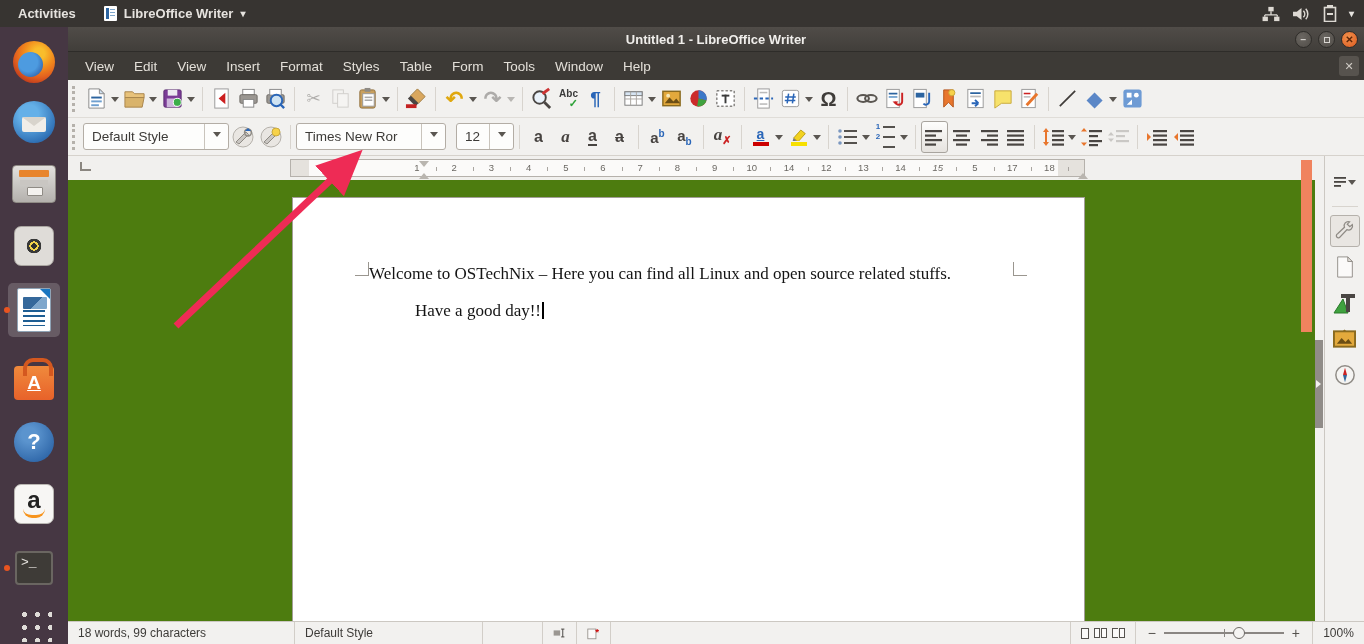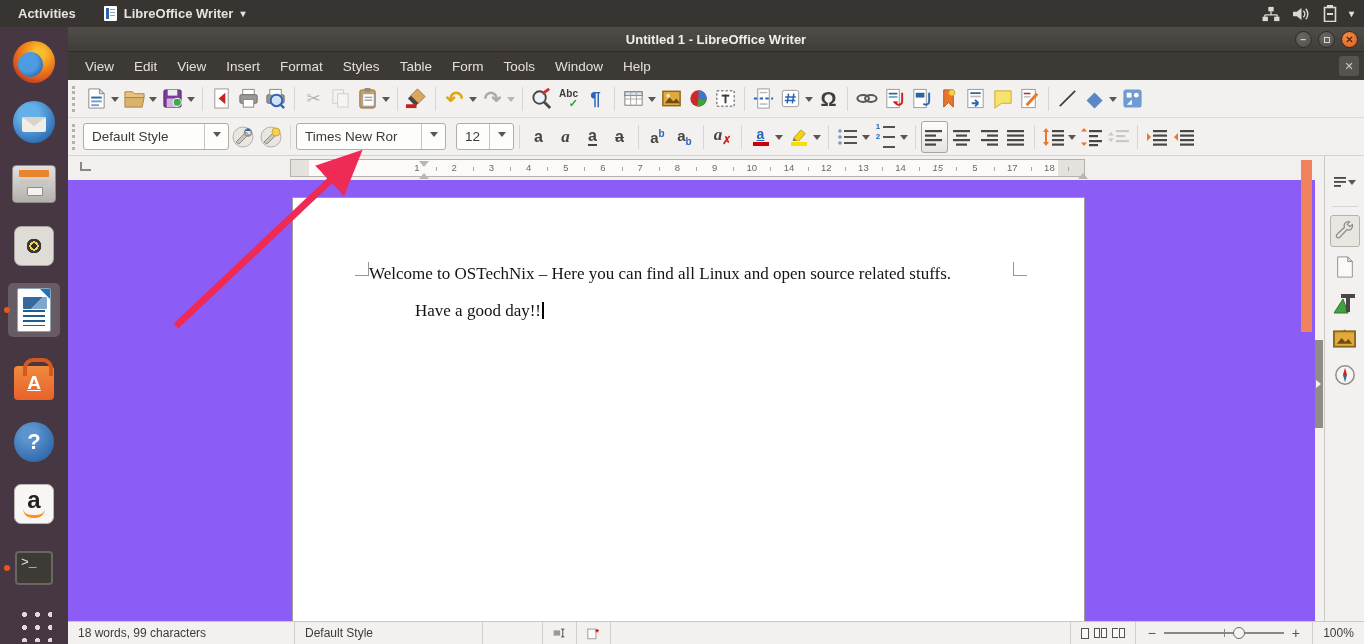--- a/index.html
+++ b/index.html
@@ -116,21 +116,21 @@
   .ruler { position:absolute; left:222px; top:3px; width:795px; height:18px; background:#FBFAF9; border:1px solid #B5B1AB; }
   .ruler .rcapL { position:absolute; left:0; top:0; bottom:0; width:18px; background:#E5E2DD; }
   .ruler .rcapR { position:absolute; right:0; top:0; bottom:0; width:26px; background:#E5E2DD; }
   .rnum { position:absolute; top:2px; transform:translateX(-50%); font-size:9.5px; color:#6B6863; }
   .rtick { position:absolute; top:7px; width:1px; height:4px; background:#A9A5A0; }
   .rmark { position:absolute; width:0; height:0; border:5px solid transparent; }
   .rmark.dn { border-top:6px solid #B9B5AF; top:1px; }
   .rmark.up { border-bottom:6px solid #B9B5AF; top:8px; }
 
   
-  .docarea { position:absolute; left:0; top:153px; width:1247px; height:441px; background:#8b5cf6; overflow:hidden;text-decoration:underline; }
+  .docarea { position:absolute; left:0; top:153px; width:1247px; height:441px; background:#4d7c0f; overflow:hidden;text-decoration:underline; }
   .page { position:absolute; left:224px; top:17px; width:793px; height:440px; background:#FFFFFF; border:1px solid #A29E97; }
   .cmark { position:absolute; width:14px; height:14px; }
   .cmark.l { left:62px; top:64px; border-right:1px solid #9A968F; border-bottom:1px solid #9A968F; }
   .cmark.r { left:720px; top:64px; border-left:1px solid #9A968F; border-bottom:1px solid #9A968F; }
   .dtext { position:absolute; left:76px; font-family:"Liberation Serif", serif; font-size:17px; color:#141414; white-space:nowrap; }
   .p1 { top:66px; } .p2 { top:103px;margin-left:46px; }
   .caret { display:inline-block; width:1.5px; height:17px; background:#000; vertical-align:-3px; margin-left:1px; }
 
   
   .vthumb { position:absolute; left:1233px; top:133px; width:11px; height:172px; background:#F0835E; }

